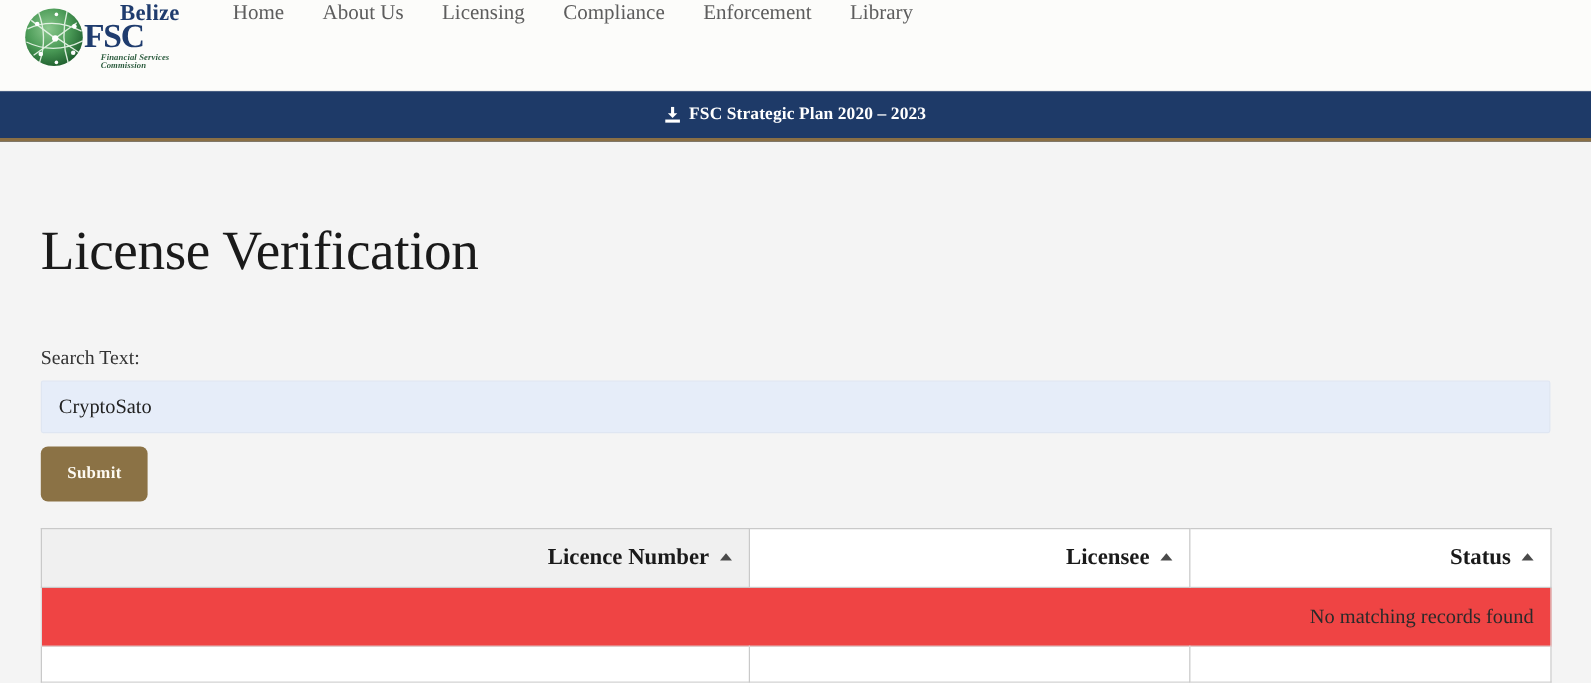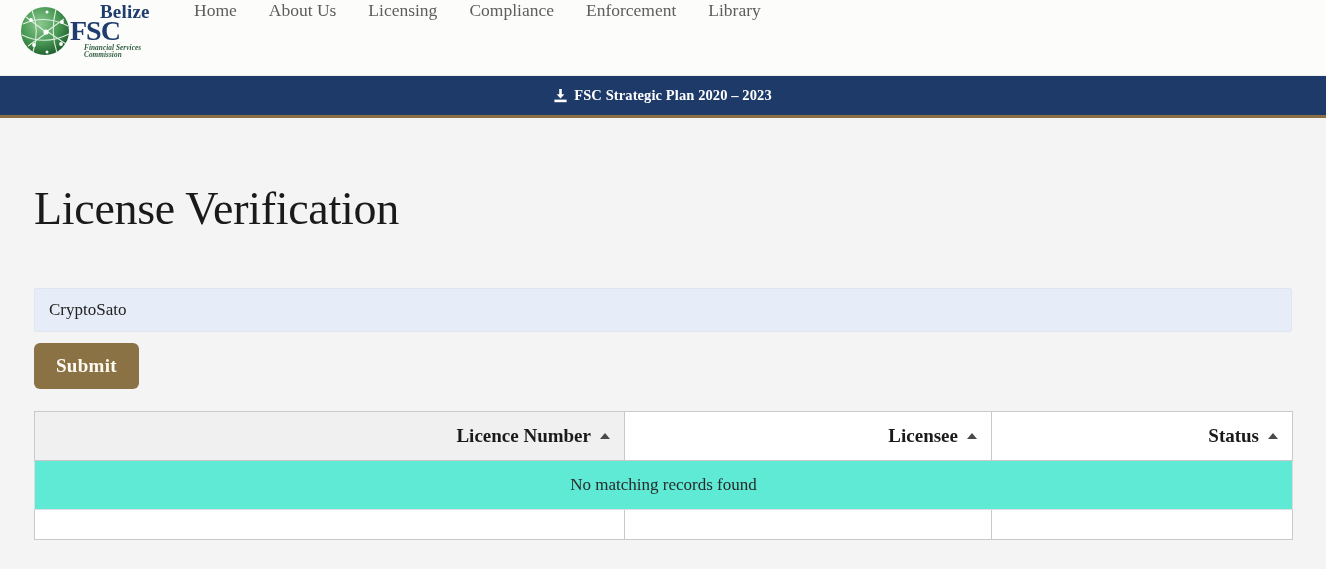--- a/index.html
+++ b/index.html
@@ -143,21 +143,21 @@
     padding: 0 14px;
     outline: none;
   }
   .submit-btn {
     margin-top: 11px;
     background: #8b7245;
     border: none;
     border-radius: 6px;
     color: #fdfaf2;
     font-family: "Liberation Serif", "DejaVu Serif", serif;
-    font-size: 19px;
+    font-size: 14px;
     font-weight: bold;
     padding: 0 22px;
     height: 46px;
     cursor: pointer;
     letter-spacing: 0.3px;
   }
 
   
   .table-wrap { margin-top: 22px; }
   table.lic {
@@ -181,25 +181,25 @@
   .sort-arrow {
     display: inline-block;
     width: 0; height: 0;
     border-left: 5px solid transparent;
     border-right: 5px solid transparent;
     border-bottom: 6px solid #4a4a4a;
     margin-left: 9px;
     vertical-align: 3px;
   }
   table.lic td.empty {
-    text-align: center;
+    text-align: right;
     font-size: 17px;
     color: #2a2a2a;
     padding: 14px;
-    background: #5eead4;
+    background: #ef4444;
     border: 1px solid #dddddd;
     height: 43px;
   }
   table.lic tfoot td {
     border: 1px solid #c9c9c9;
     background: #ffffff;
     height: 30px;
     padding: 0;
   }
 </style>
@@ -266,20 +266,21 @@
     </span>
     <span>FSC Strategic Plan 2020 – 2023</span>
   </a>
 </div>
 
 <div class="main">
 
   <h1 class="page-title">License Verification</h1>
 
   <div class="form-area">
+    <label class="form-label">Search Text:</label>
     <input class="search-input" type="text" value="CryptoSato" style="">
     <button class="submit-btn">Submit</button>
   </div>
 
   <div class="table-wrap">
     <table class="lic">
       <colgroup>
         <col style="width:590px">
           <col style="width:367px">
           <col style="width:301px">

